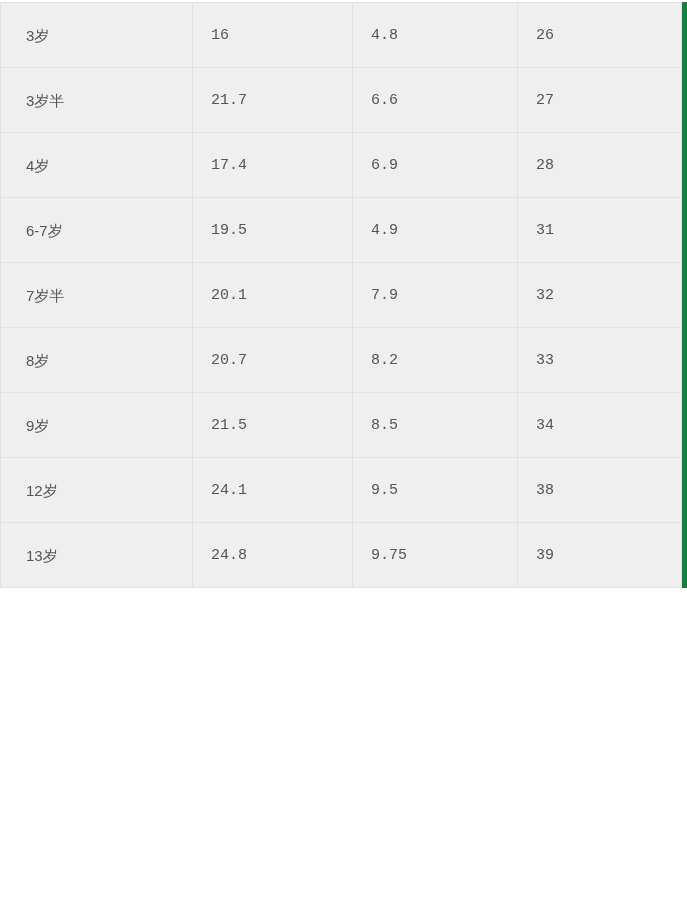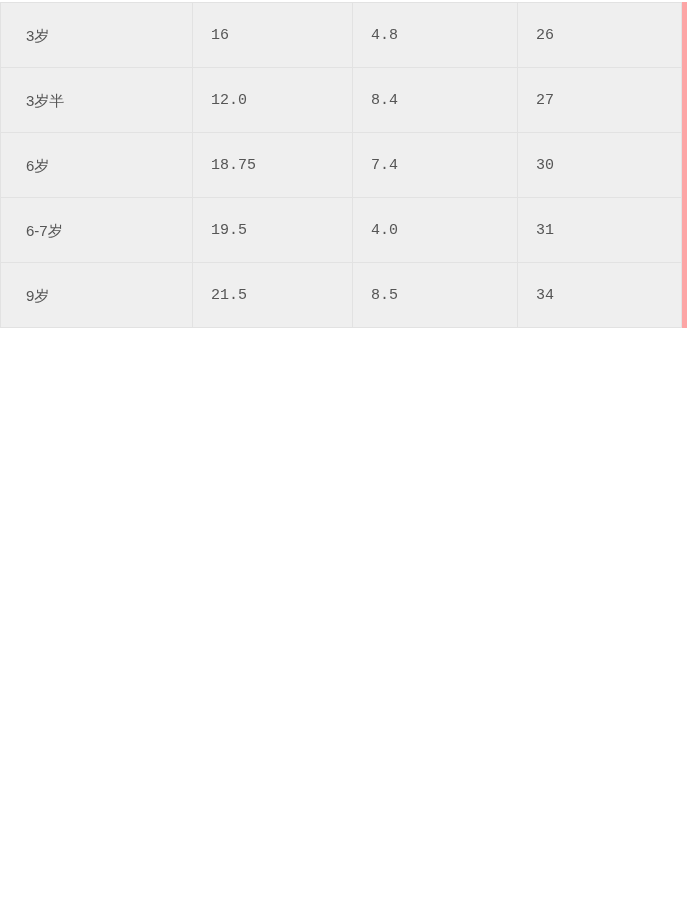--- a/index.html
+++ b/index.html
@@ -8,21 +8,21 @@
     background: #ffffff;
   }
   body {
     width: 687px;
     height: 912px;
     overflow: hidden;
     font-family: "Liberation Sans", "DejaVu Sans", sans-serif;
   }
   .table-wrap {
     width: 687px;
-    background: #fca5a5;
+    background: #15803d;
     overflow: hidden;
   }
   table.size-table {
     border-collapse: collapse;
     table-layout: fixed;
     width: 681px;
     margin: 0;
     background: #efefef;
   }
   table.size-table col.c0 { width: 192px; }
@@ -81,37 +81,61 @@
     </colgroup>
     <tbody id="table-body">
         <tr>
           <td>3岁</td>
           <td class="col-num">16</td>
           <td class="col-num">4.8</td>
           <td class="col-num">26</td>
         </tr>
         <tr>
           <td>3岁半</td>
-          <td class="col-num">12.0</td>
-          <td class="col-num">8.4</td>
+          <td class="col-num">21.7</td>
+          <td class="col-num">6.6</td>
           <td class="col-num">27</td>
         </tr>
         <tr>
-          <td>6岁</td>
-          <td class="col-num">18.75</td>
-          <td class="col-num">7.4</td>
-          <td class="col-num">30</td>
+          <td>4岁</td>
+          <td class="col-num">17.4</td>
+          <td class="col-num">6.9</td>
+          <td class="col-num">28</td>
         </tr>
         <tr>
           <td>6-7岁</td>
           <td class="col-num">19.5</td>
-          <td class="col-num">4.0</td>
+          <td class="col-num">4.9</td>
           <td class="col-num">31</td>
+        </tr>
+        <tr>
+          <td>7岁半</td>
+          <td class="col-num">20.1</td>
+          <td class="col-num">7.9</td>
+          <td class="col-num">32</td>
+        </tr>
+        <tr>
+          <td>8岁</td>
+          <td class="col-num">20.7</td>
+          <td class="col-num">8.2</td>
+          <td class="col-num">33</td>
         </tr>
         <tr>
           <td>9岁</td>
           <td class="col-num">21.5</td>
           <td class="col-num">8.5</td>
           <td class="col-num">34</td>
         </tr>
+        <tr>
+          <td>12岁</td>
+          <td class="col-num">24.1</td>
+          <td class="col-num">9.5</td>
+          <td class="col-num">38</td>
+        </tr>
+        <tr>
+          <td>13岁</td>
+          <td class="col-num">24.8</td>
+          <td class="col-num">9.75</td>
+          <td class="col-num">39</td>
+        </tr>
       </tbody>
   </table>
 </div>
 
 </body></html>

